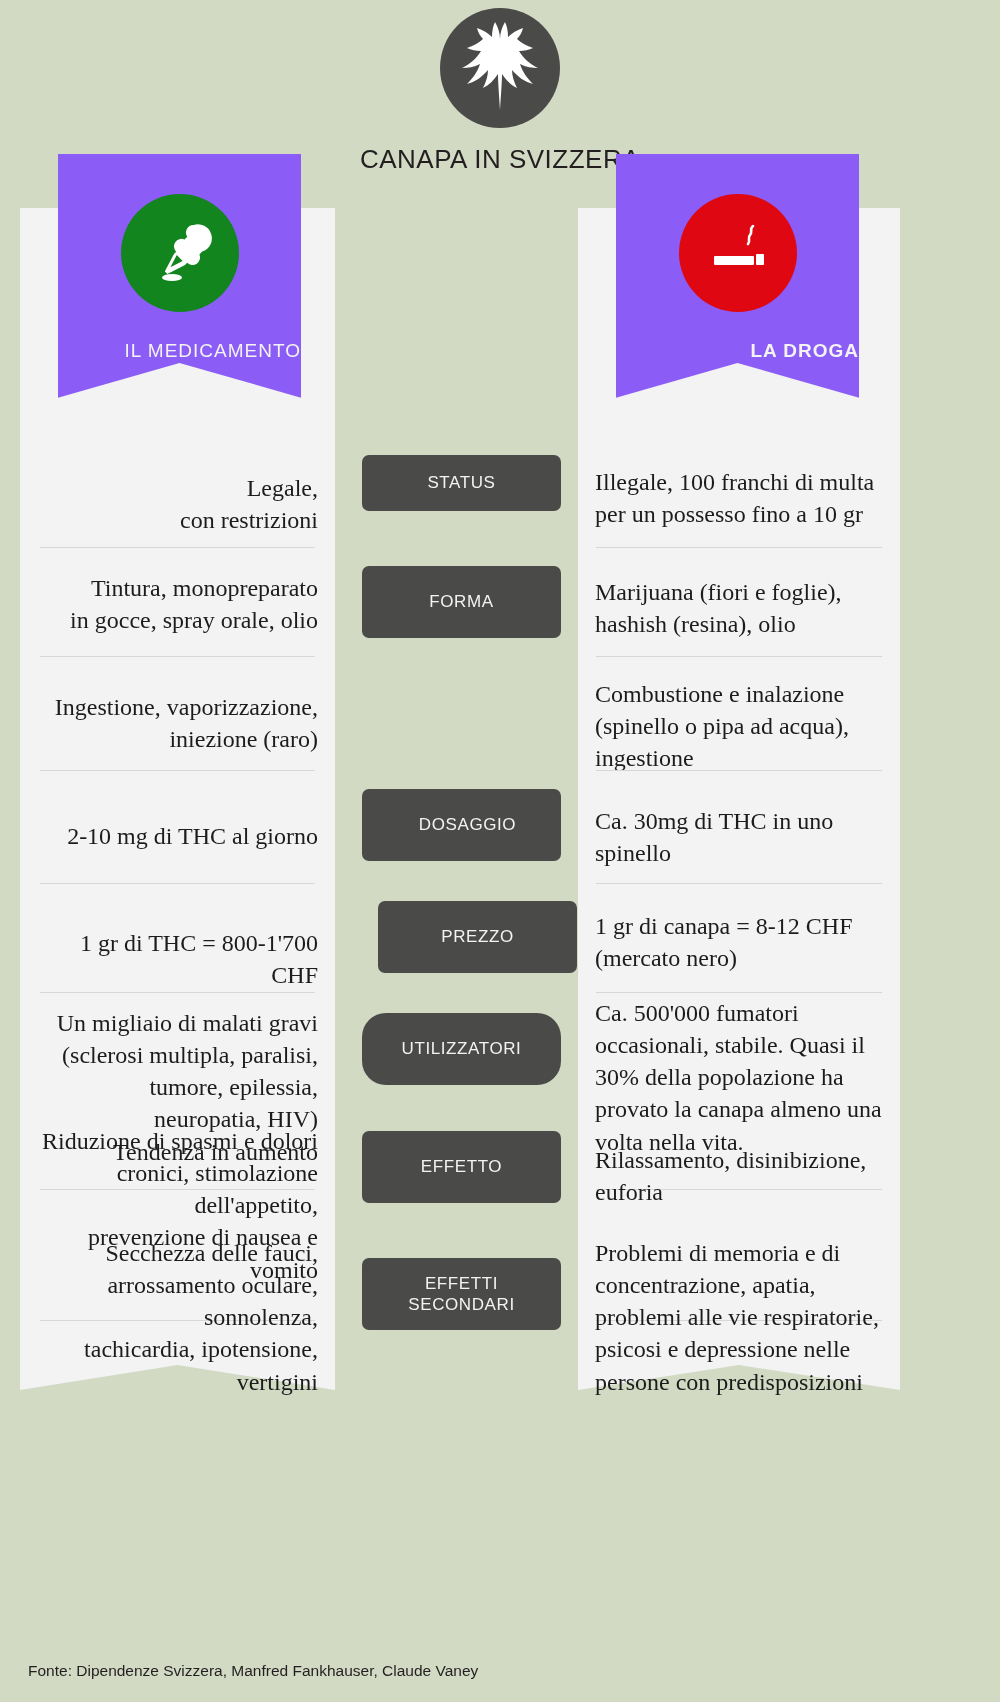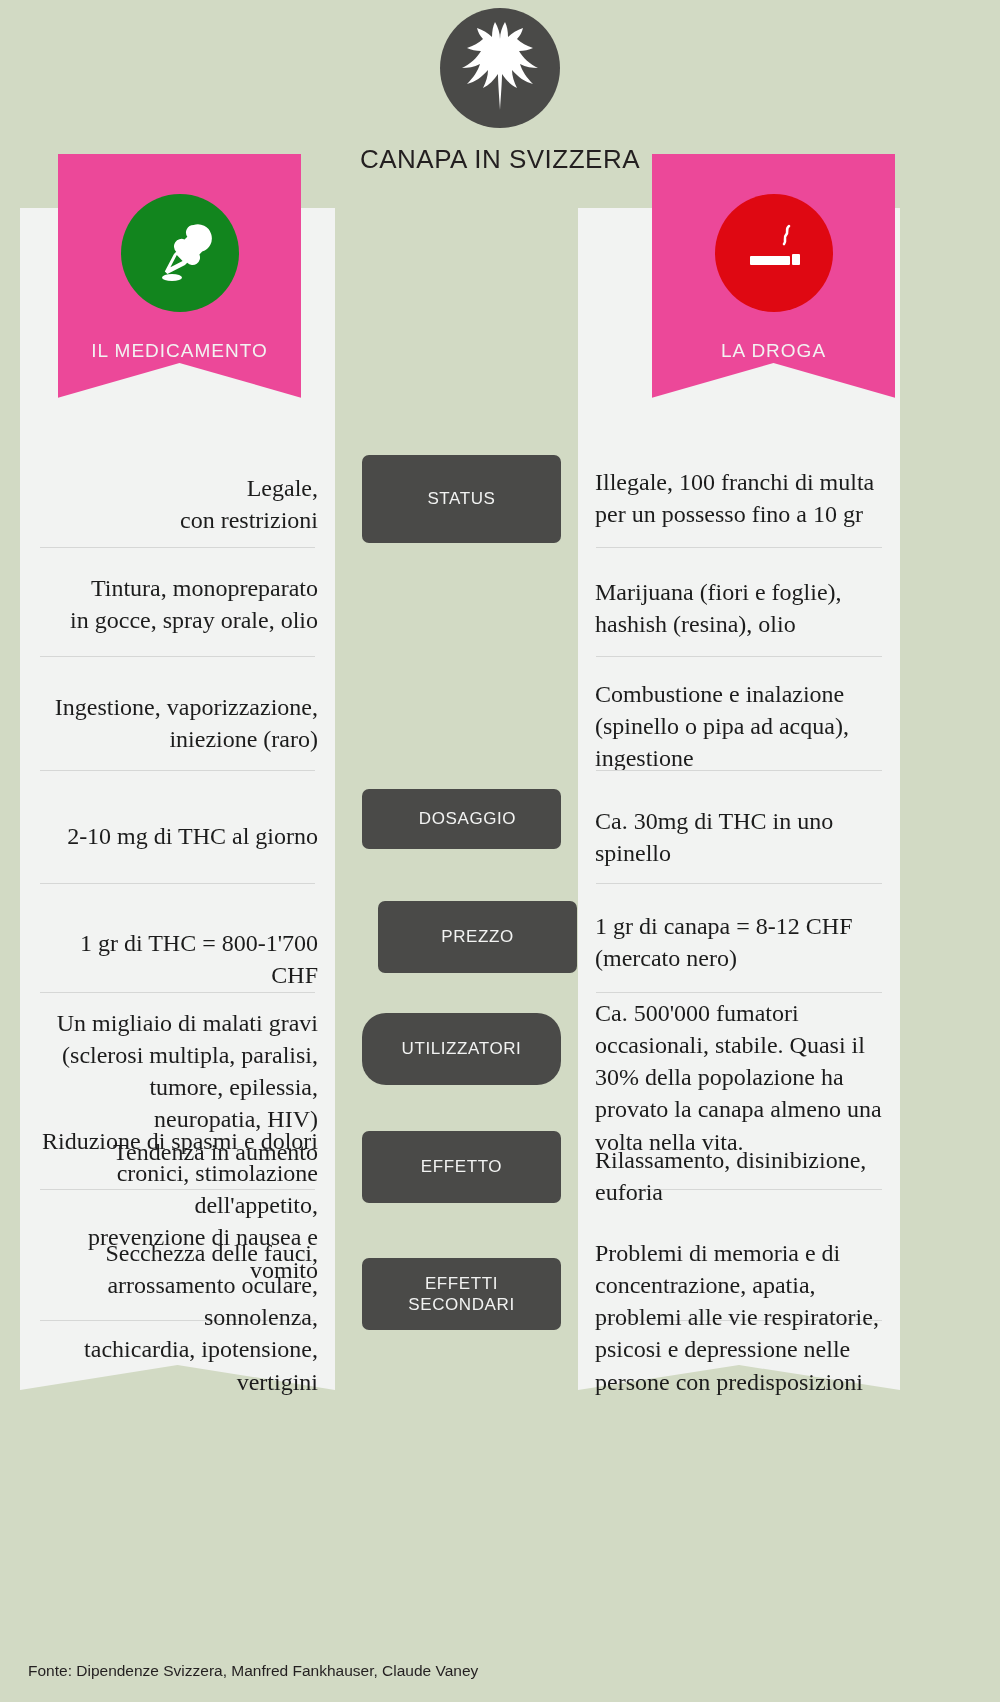--- a/index.html
+++ b/index.html
@@ -54,27 +54,27 @@
     width: 100%; height: 78px;
     background: #d2dac4;
     clip-path: polygon(0 100%, 0 32%, 50% 0, 100% 32%, 100% 100%);
   }
 
   
   .ribbon {
     position: absolute;
     top: 154px;
     width: 243px;
-    background: #ec4899;
-    text-align: center;
+    background: #8b5cf6;
+    text-align: right;
     padding-top: 40px;
     height: 265px;
   }
   #ribbon-left  { left: 58px; }
-  #ribbon-right { left: 652px; }
+  #ribbon-right { left: 616px; font-weight: bold; }
 
   .ribbon-notch {
     position: absolute;
     bottom: 0; left: 0;
     width: 100%; height: 56px;
     background: #f2f3f2;
     clip-path: polygon(0 100%, 0 62%, 50% 0, 100% 62%, 100% 100%);
   }
   #ribbon-left .ribbon-notch { background: #f2f3f2; }
   #ribbon-right .ribbon-notch { background: #f2f3f2; }
@@ -210,24 +210,27 @@
         <rect x="11" y="38" width="40" height="9" rx="1"></rect>
         <rect x="53" y="36" width="8" height="11" rx="1"></rect>
       </g>
     </svg>
   </div>
   <div class="ribbon-label">LA DROGA</div>
   <div class="ribbon-notch"></div>
 </div>
 
 <div id="center-column">
-    <div class="cat-box" style="top: 247px; height: 88px;">
+    <div class="cat-box" style="top: 247px; height: 56px;">
       <span style="white-space: pre-line;">STATUS</span>
     </div>
-    <div class="cat-box" style="top: 581px; height: 60px; padding-left: 12px;">
+    <div class="cat-box" style="top: 358px; height: 72px;">
+      <span style="white-space: pre-line;">FORMA</span>
+    </div>
+    <div class="cat-box" style="top: 581px; height: 72px; padding-left: 12px;">
       <span style="white-space: pre-line;">DOSAGGIO</span>
     </div>
     <div class="cat-box" style="top: 693px; height: 72px; margin-left: 16px;">
       <span style="white-space: pre-line;">PREZZO</span>
     </div>
     <div class="cat-box" style="top: 805px; height: 72px; border-radius: 24px;">
       <span style="white-space: pre-line;">UTILIZZATORI</span>
     </div>
     <div class="cat-box" style="top: 923px; height: 72px;">
       <span style="white-space: pre-line;">EFFETTO</span>

